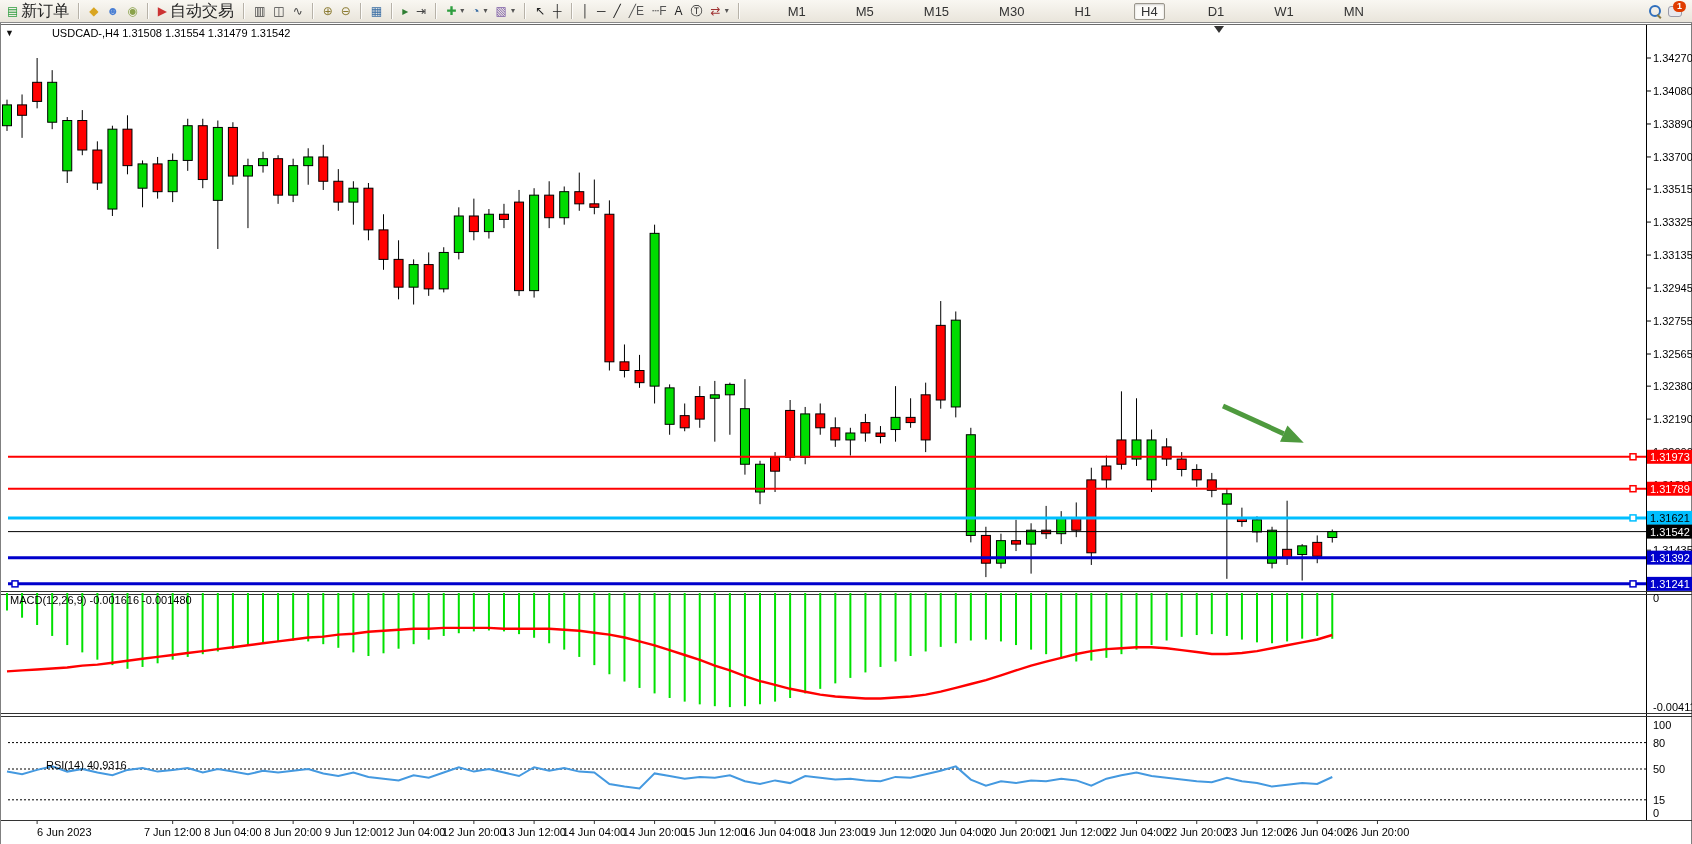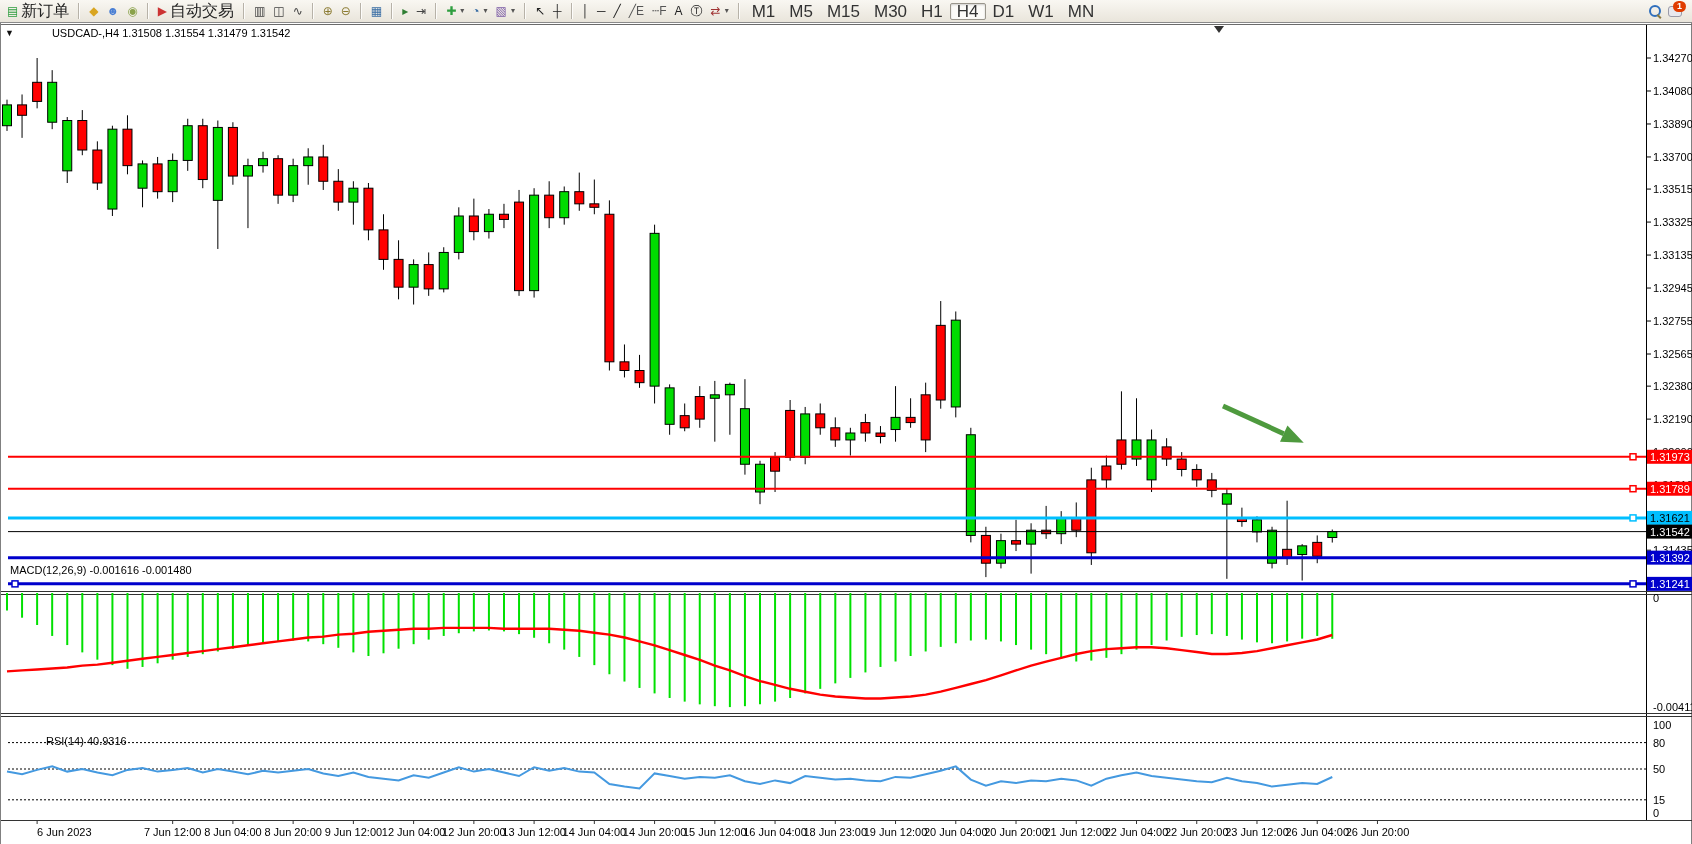--- a/index.html
+++ b/index.html
@@ -11,40 +11,40 @@
     border-bottom:1px solid #8a8a8a;box-sizing:border-box;}
   #tb-left{display:flex;align-items:center;height:100%;flex:1;}
   #tb-right{display:flex;align-items:center;gap:6px;padding-right:8px;}
   .tb-group{display:flex;align-items:center;height:100%;padding:0 3px;}
   .tb-sep{width:0;height:16px;border-left:1px solid #b7b2a8;border-right:1px solid #fdfcfa;margin:0 2px;}
   .tb-btn{display:flex;align-items:center;gap:3px;padding:1px 4px;border-radius:2px;
     font-size:12px;color:#222;cursor:default;line-height:16px;height:18px;box-sizing:border-box;}
   .tb-btn .g{font-size:12px;line-height:16px;}
   .tb-btn .lbl{font-size:16px;color:#222;}
   .tb-btn .dd{font-size:8px;color:#555;margin-left:1px;}
-  .tf-btn{font-size:17px;color:#333;padding:2px 6px;height:17px;line-height:13px;border:1px solid transparent;}
+  .tf-btn{font-size:13px;color:#333;padding:2px 6px;height:17px;line-height:13px;border:1px solid transparent;margin-left:36px;}
   .tf-btn.active{background:#fcfbf8;border:1px solid #9a968c;border-radius:2px;box-shadow:inset 0 1px 2px rgba(0,0,0,.18);}
   
   .magnifier{position:relative;width:14px;height:14px;}
   .magnifier .lens{position:absolute;left:1px;top:1px;width:8px;height:8px;border:2px solid #2f6fbd;border-radius:50%;}
   .magnifier .tail{position:absolute;left:10px;top:10px;width:5px;height:2px;background:#8a7a40;transform:rotate(45deg);transform-origin:0 0;}
   .chat{position:relative;width:16px;height:14px;}
   .chat .bubble{position:absolute;left:0;top:2px;width:12px;height:9px;background:#e8e8ee;border:1px solid #9a9aa8;border-radius:3px;}
   .chat .badge{position:absolute;right:-2px;top:-3px;min-width:11px;height:11px;background:#e03c00;color:#fff;
     border-radius:6px;font-size:9px;font-weight:bold;text-align:center;line-height:11px;padding:0 1px;}
   
   #chartwin{position:absolute;left:0;top:23px;width:1692px;height:821px;background:#ffffff;
     border-left:1px solid #808080;border-right:1px solid #808080;box-sizing:border-box;}
   #titlebar{position:absolute;left:4px;top:3px;height:14px;display:flex;align-items:center;gap:6px;z-index:5;}
   #titlebar .caret{font-size:9px;color:#111;}
   #titlebar .ttl{font-size:11px;color:#000;padding-left:32px;}
   #chart-svg{position:absolute;left:0;top:0;}
   .ind-label{position:absolute;font-size:11px;color:#000;z-index:4;}
-  #macd-label{left:9px;top:541px;}
-  #rsi-label{left:9px;top:712px;padding-left:36px;}
+  #macd-label{left:9px;top:571px;}
+  #rsi-label{left:9px;top:736px;padding-left:36px;}
 </style>
 </head>
 <body>
 
 <div id="app">
   <div id="toolbar">
     <div id="tb-left">
         <span class="tb-group">
           <span class="tb-btn">
             <span class="g" style="color: rgb(46, 158, 63);">▤</span>

